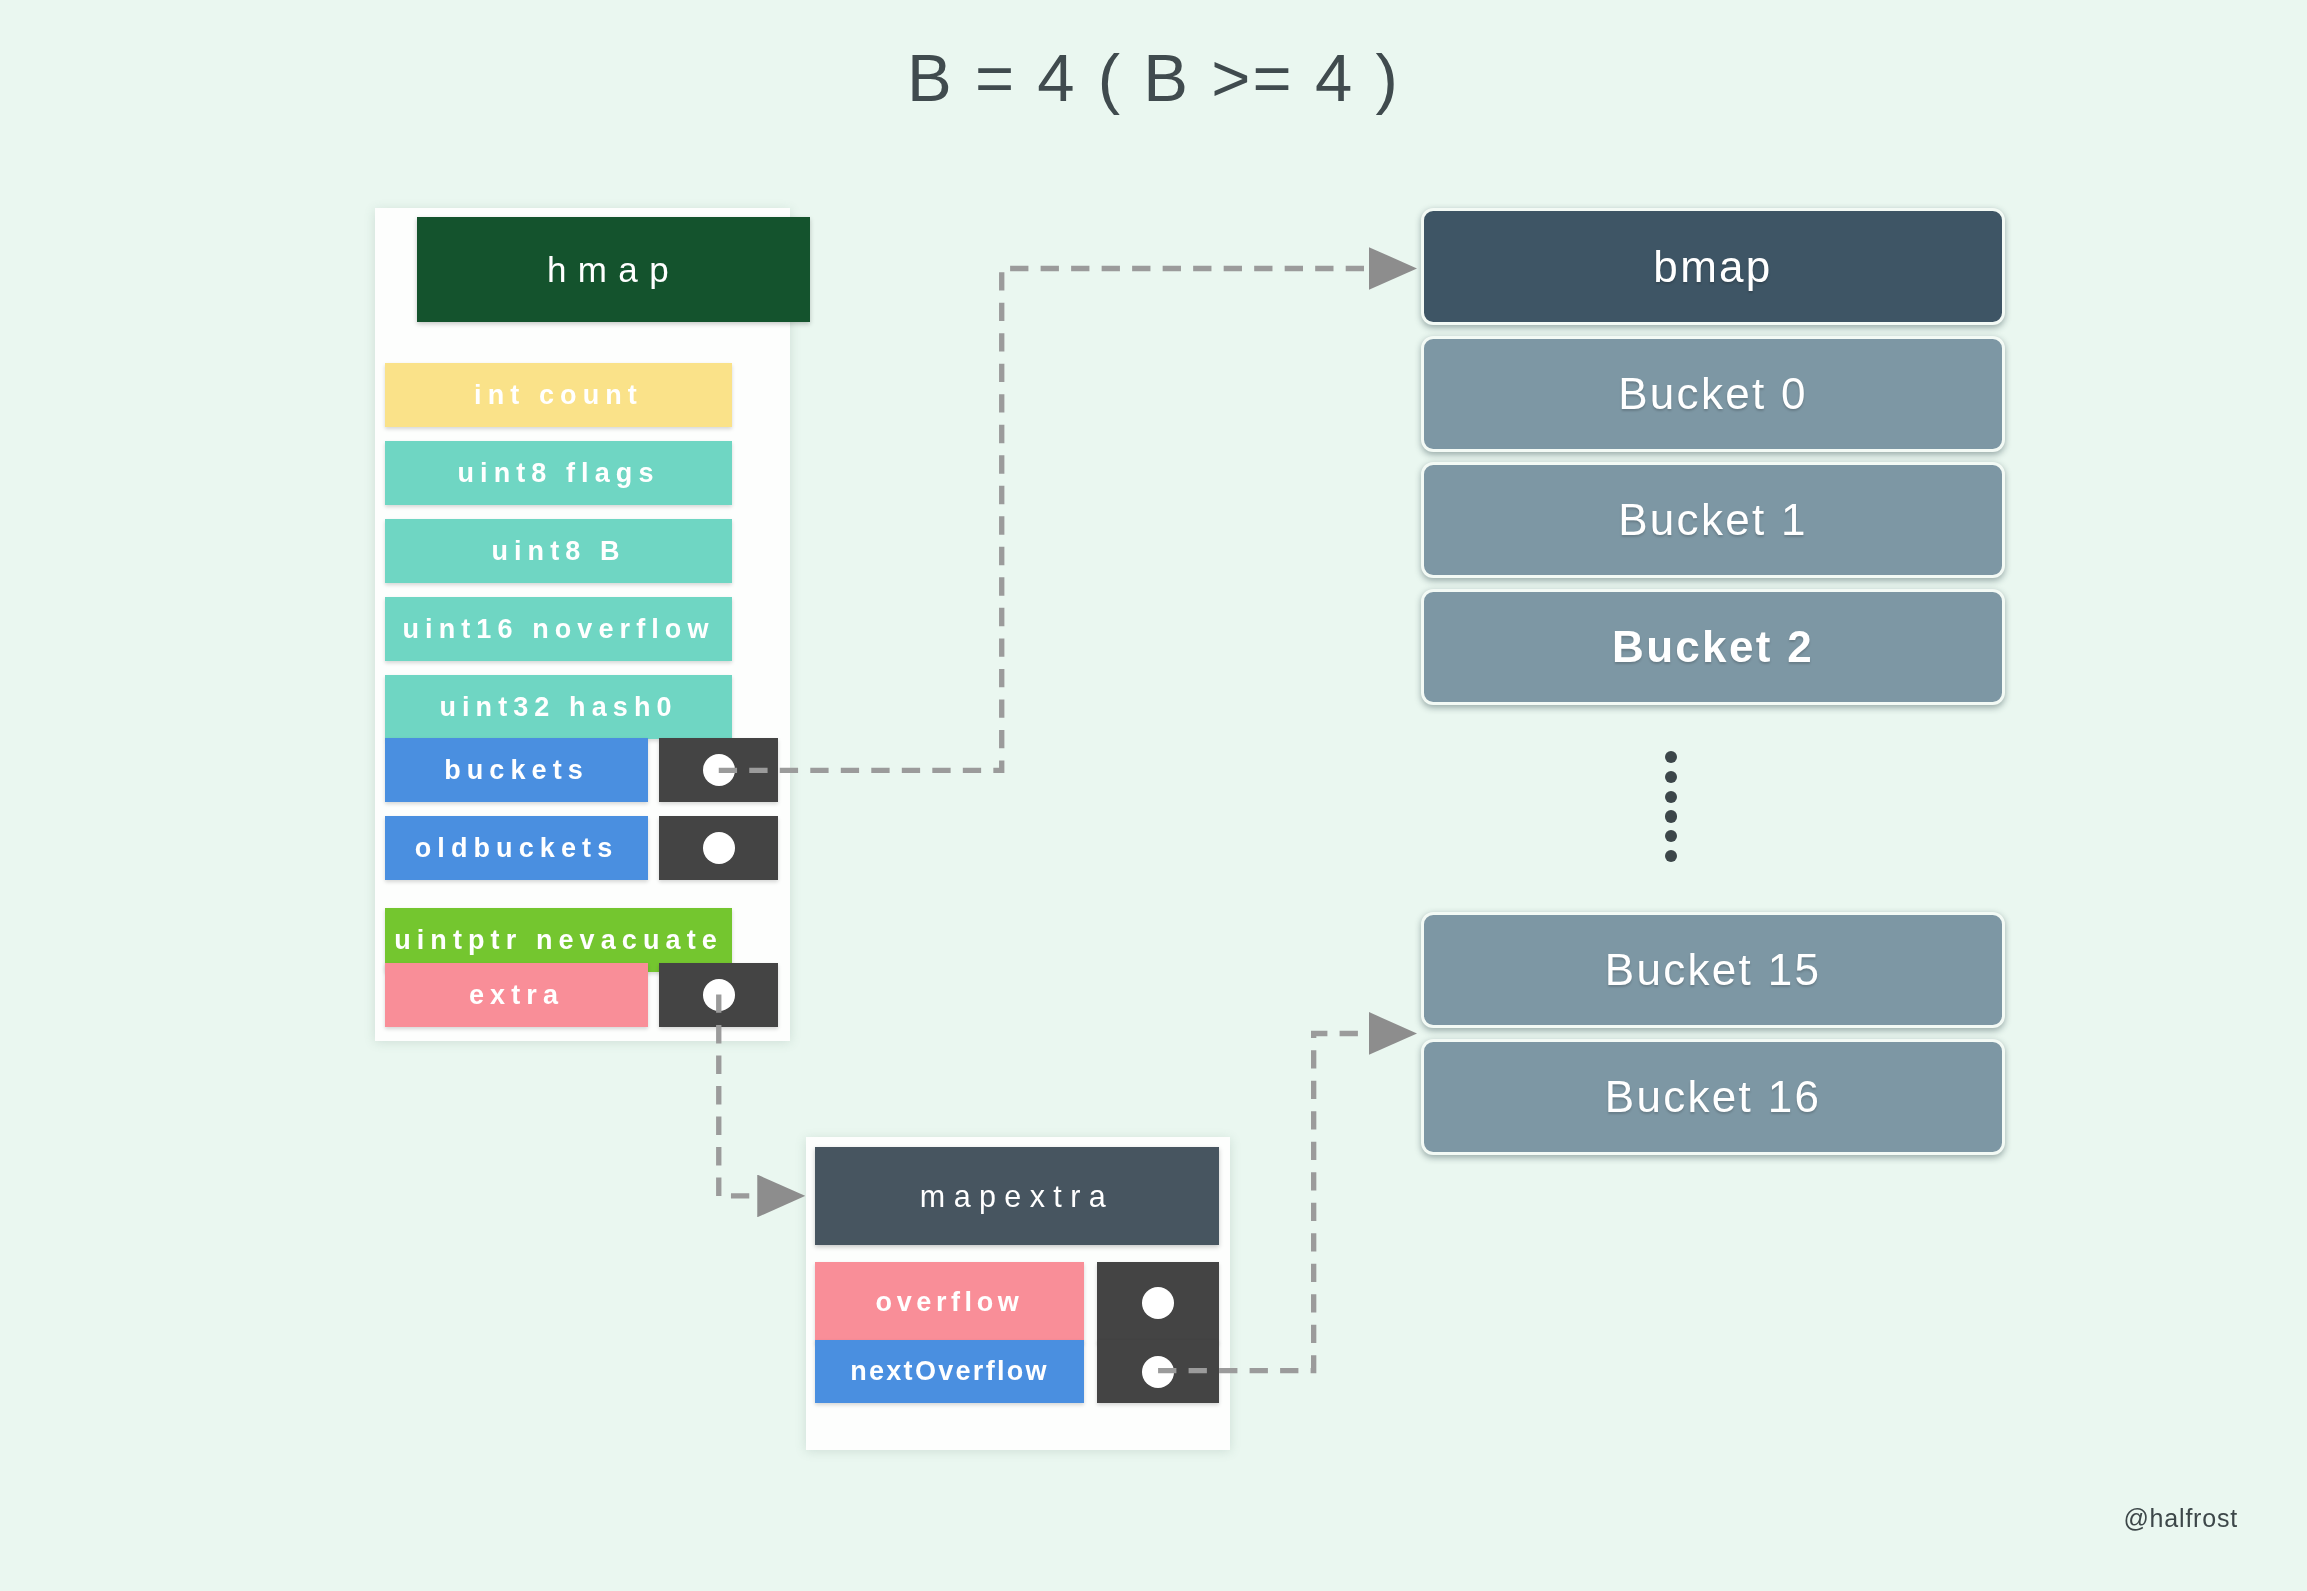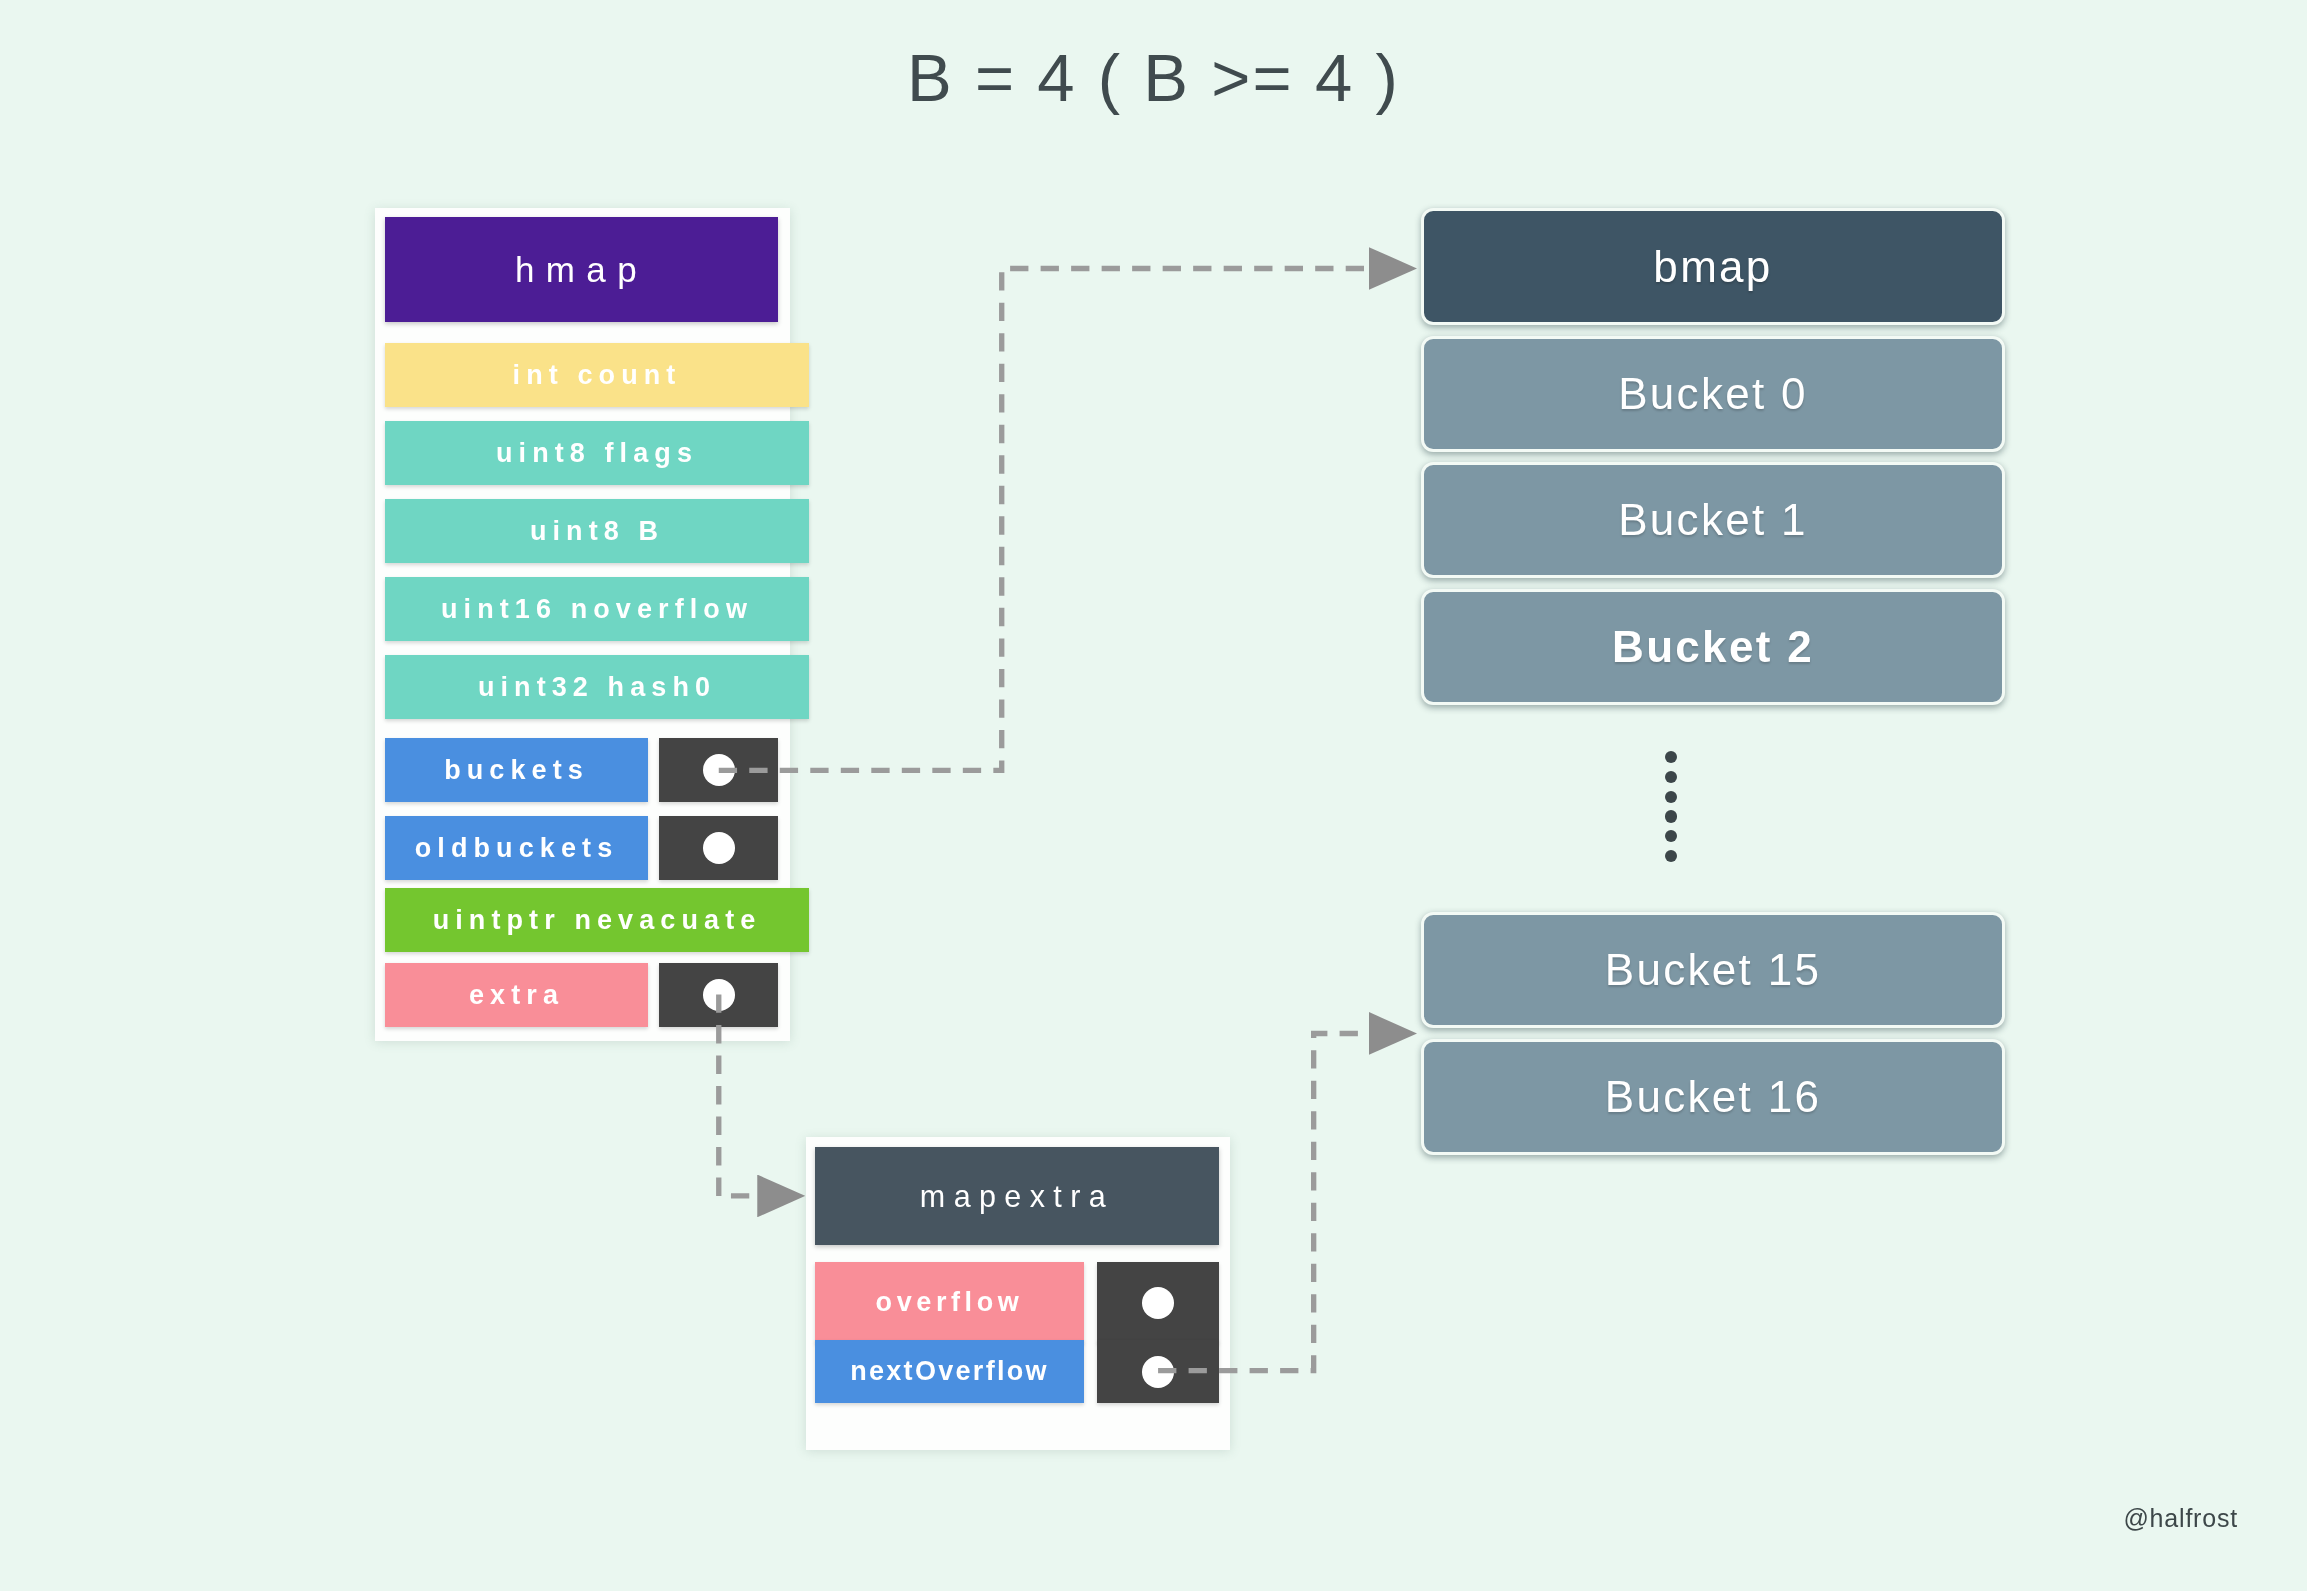--- a/index.html
+++ b/index.html
@@ -86,21 +86,21 @@
     justify-content: center;
     box-shadow: 0 1.5px 3.8px rgba(0,0,0,0.16);
   }
   .ptr-dot {
     width: 32px; height: 32px;
     border-radius: 50%;
     background: #FFFFFF;
   }
   
   .hmap-row        { left: 385px; width: 393px; }
-  .hmap-row .label.full { width: 424px; }
+  .hmap-row .label.full { width: 347px; margin-top: 20px; }
   .hmap-row .label.part { width: 263px; }
   .hmap-row .ptr-box    { left: 274px; width: 119px; }
   
   .mx-row        { left: 815px; width: 404px; }
   .mx-row .label.part { width: 269px; }
   .mx-row .ptr-box    { left: 282px; width: 122px; }
   .mx-row .label { letter-spacing: 4.6px; }
   .label.tight   { letter-spacing: 2.3px !important; }
 
   
@@ -163,21 +163,21 @@
 </style>
 </head>
 <body>
 
 <div id="canvas" style="background-color: rgb(234, 247, 240);">
 
   <div class="title" style="color: rgb(64, 75, 78);">B = 4 ( B &gt;= 4 )</div>
 
   <div class="card card-hmap"></div>
 
-  <div class="struct-header hmap-header" style="background-color: #4c1d95;">hmap</div>
+  <div class="struct-header hmap-header" style="background-color: #14532d; margin-left: 32px;">hmap</div>
 
   <div class="srow hmap-row" style="top:343px">
     <div class="label full" style="background-color: rgb(250, 226, 137);">int count</div>
   </div>
   <div class="srow hmap-row" style="top:421px">
     <div class="label full" style="background-color: rgb(111, 214, 195);">uint8 flags</div>
   </div>
   <div class="srow hmap-row" style="top:499px">
     <div class="label full" style="background-color: rgb(111, 214, 195);">uint8 B</div>
   </div>

